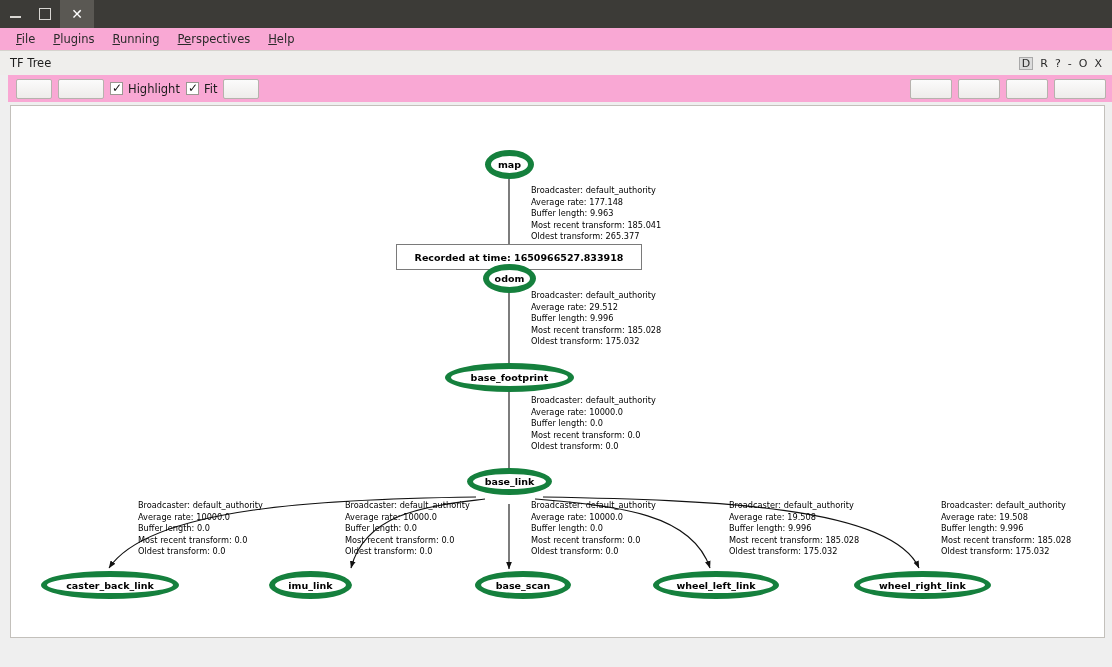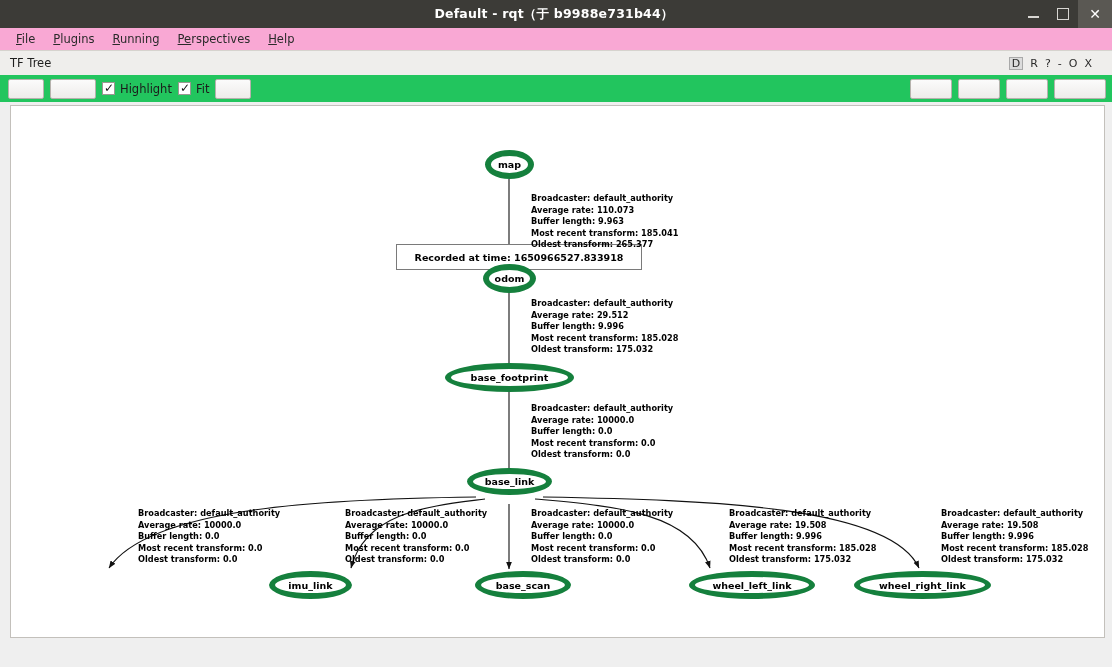--- a/index.html
+++ b/index.html
@@ -60,41 +60,42 @@
     white-space: nowrap;
   }
   .menuitem .mn { text-decoration: underline; }
 
   
   .dockstrip {
     height: 24px;
     background: #efeeec;
     display: flex;
     align-items: center;
-    padding: 0 16px 0 10px;
+    padding: 0 6px 0 10px;
     position: relative;
   }
   .docktitle { font-size: 11.5px; color: #1e1e1e; }
   .dockspacer { flex: 1; }
   .dockbtns { display: flex; align-items: center; gap: 7px; padding-right: 4px; }
   .dockbtn { font-size: 11px; color: #2b2b2b; line-height: 1; }
   .dockbtn.boxed {
     border: 1px solid #a9a9a9;
     background: #dcdcdc;
     padding: 0 2px;
   }
 
   
   .toolbar {
     height: 27px;
-    background: #22c55e;
+    background: #f9a8d4;
     display: flex;
     align-items: center;
     padding: 0 6px 0 8px;
     gap: 6px;
+    margin-left: 8px;
   }
   .tbtn {
     width: 42px; height: 20px;
     background: linear-gradient(#fbfbfb,#eeecea);
     border: 1px solid #b6b2ad;
     border-radius: 2px;
   }
   .tbtn.w36 { width: 36px; }
   .tbtn.w46 { width: 46px; }
   .tbtn.w52 { width: 52px; }
@@ -147,34 +148,32 @@
     border-radius: 50%;
     background: #ffffff;
     display: flex; align-items: center; justify-content: center;
     font-size: 9.5px; font-weight: bold; color: #000;
     white-space: nowrap;
   }
 
   .edgelabel {
     position: absolute;
     font-size: 8.2px;
-    font-weight: bold;
+    font-weight: normal;
     color: #000;
     line-height: 11.6px;
     white-space: nowrap;
-    margin-top: 8px;
   }
 
   .statusbar { height: 0; }
 </style>
 </head>
 <body>
 
 <div class="titlebar">
-  <div class="title">Default - rqt（于 b9988e731b44）</div>
   <div class="wincontrols">
     <div class="wb min"></div>
     <div class="wb max"></div>
     <div class="wb close">✕</div>
   </div>
 </div>
 
 <div class="menubar">
   <div class="menuitem"><span class="mn">F</span><span>ile</span></div>
   <div class="menuitem"><span class="mn">P</span><span>lugins</span></div>
@@ -247,32 +246,33 @@
   <div class="timebox">Recorded at time: 1650966527.833918</div>
 
   <div class="node" style="left:474px; top:44px; width:49px; height:29px;">map</div>
 
   <div class="node" style="left:472px; top:158px; width:53px; height:29px;">odom</div>
 
   <div class="node" style="left:434px; top:257px; width:129px; height:29px;">base_footprint</div>
 
   <div class="node" style="left:456px; top:362px; width:85px; height:27px;">base_link</div>
 
+  <div class="node" style="left:30px; top:465px; width:138px; height:28px;">caster_back_link</div>
 
   <div class="node" style="left:258px; top:465px; width:83px; height:28px;">imu_link</div>
 
   <div class="node" style="left:464px; top:465px; width:96px; height:28px;">base_scan</div>
 
-  <div class="node" style="left:678px; top:465px; width:126px; height:28px;text-align:center;">wheel_left_link</div>
+  <div class="node" style="left:642px; top:465px; width:126px; height:28px;text-align:center;">wheel_left_link</div>
 
   <div class="node" style="left:843px; top:465px; width:137px; height:28px;">wheel_right_link</div>
 
   <div class="edgelabel" style="left:520px; top:79px;">
     <div>Broadcaster: default_authority</div>
-    <div>Average rate: 110.073</div>
+    <div>Average rate: 177.148</div>
     <div>Buffer length: 9.963</div>
     <div>Most recent transform: 185.041</div>
     <div>Oldest transform: 265.377</div>
   </div>
 
   <div class="edgelabel" style="left:520px; top:184px;">
     <div>Broadcaster: default_authority</div>
     <div>Average rate: 29.512</div>
     <div>Buffer length: 9.996</div>
     <div>Most recent transform: 185.028</div>

